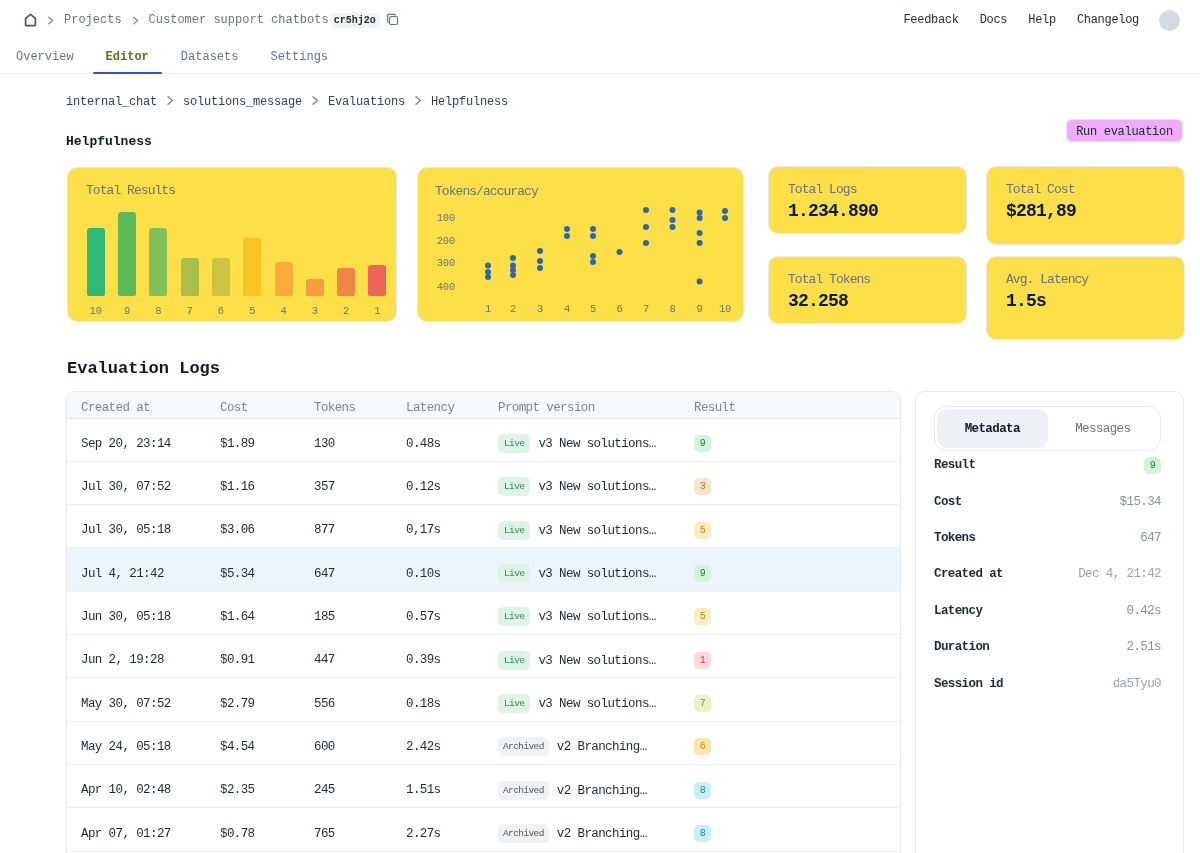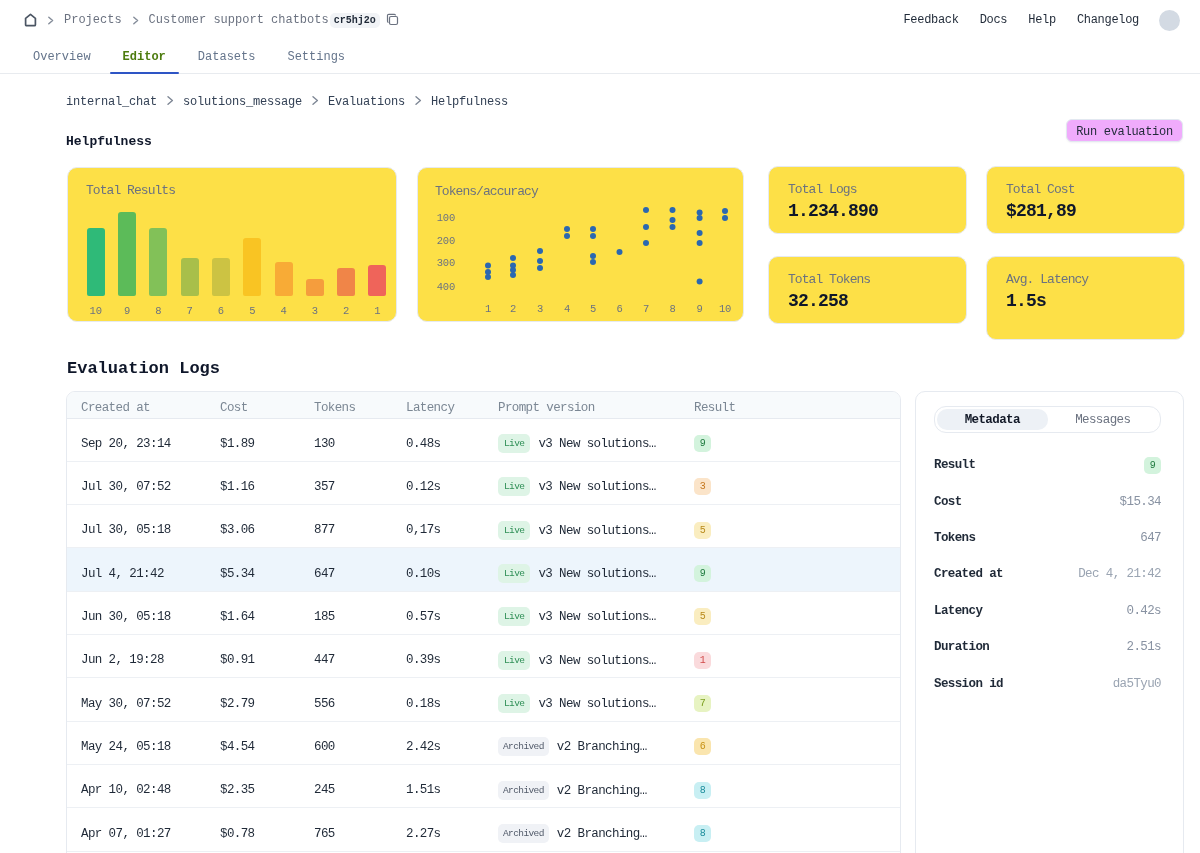--- a/index.html
+++ b/index.html
@@ -12,21 +12,21 @@
 .tb-left { display:flex; align-items:center; font-size:12px; color:#6b7280; }
 .tb-left .sep { margin:0 9px; display:inline-flex; align-items:center; }
 .badge-id { background:#f1f3f6; color:#1f2937; font-weight:bold; font-size:10px;
   padding:2px 4px; border-radius:5px; margin-left:1px; }
 .copyicon { margin-left:6px; display:inline-block; position:relative; top:1px; }
 .tb-right { display:flex; align-items:center; font-size:12px; letter-spacing:-0.3px; color:#1f2937; }
 .tb-right span.item { margin-left:21px; }
 .avatar { width:21px; height:21px; border-radius:50%; background:#d3dae3; margin-left:20px; }
 
 
-.tabbar { height:34px; border-bottom:1px solid #e8ebef; display:flex; padding-left:17px; }
+.tabbar { height:34px; border-bottom:1px solid #e8ebef; display:flex; }
 .tab { font-size:12px; color:#64748b; padding:0 16px; display:flex; align-items:center;
   position:relative; height:100%; }
 .tab.active { color:#4d7c0f; font-weight:bold; }
 .tab.active::after { content:""; position:absolute; left:3px; right:3px; bottom:-1px;
   height:2px; background:#2e55c5; border-radius:2px; }
 
 
 .content { position:relative; width:1200px; height:779px; }
 .crumb2 { position:absolute; left:66px; top:21px; font-size:12px; letter-spacing:-0.2px; color:#334155; }
 .crumb2 .sep { margin:0 8px; display:inline-block; vertical-align:-1px; }
@@ -46,21 +46,21 @@
 .bar-label { position:absolute; font-size:10.5px; letter-spacing:-0.2px; color:#6b7280; text-align:center; width:20px; }
 
 
 #card-scatter { left:417px; top:93px; width:327px; height:155px; }
 #card-scatter .card-title { position:absolute; left:17px; top:16px; }
 
 
 .stat { padding:15px 0 0 19px; }
 .stat .val { font-size:18px; letter-spacing:-0.8px; font-weight:bold; color:#0f172a; margin-top:4px; }
 #stat1 { left:768px; top:92px; width:199px; height:68px; }
-#stat2 { left:986px; top:92px; width:199px; height:68px; }
+#stat2 { left:986px; top:92px; width:199px; height:79px; }
 #stat3 { left:768px; top:182px; width:199px; height:68px; }
 #stat4 { left:986px; top:182px; width:199px; height:84px; }
 
 .h2 { position:absolute; left:67px; top:285px; font-size:17px; font-weight:bold; color:#0f172a; }
 
 
 .tablewrap { position:absolute; left:66px; top:317px; width:835px;
   border:1px solid #e6eaf0; border-radius:9px; overflow:hidden; background:#fff; }
 table { border-collapse:collapse; width:100%; table-layout:fixed; }
 th { background:#f7fafc; font-weight:normal; font-size:12.5px; letter-spacing:-0.6px; color:#7b8794; text-align:left;
@@ -80,21 +80,21 @@
 .rb3 { background:#fbe4c9; color:#c4761c; }
 .rb5 { background:#faedc0; color:#b98a1a; }
 .rb1 { background:#fadadc; color:#d04848; }
 .rb7 { background:#e7f3c2; color:#7da021; }
 .rb6 { background:#fae5ae; color:#c79114; }
 .rb8 { background:#c8eff3; color:#1d8d9c; }
 
 
 .panel { position:absolute; left:915px; top:317px; width:269px; height:520px;
   border:1px solid #e6eaf0; border-radius:10px; background:#fff; }
-.seg { position:absolute; left:18px; top:14px; width:227px; height:27px;
+.seg { position:absolute; left:18px; top:14px; width:227px; height:45px;
   border:1px solid #e6eaf0; border-radius:12px; display:flex; padding:2px; }
 .seg .s { flex:1; display:flex; align-items:center; justify-content:center; font-size:12.5px; letter-spacing:-0.6px; }
 .seg .s.on { background:#edf1f6; border-radius:10px; font-weight:bold; color:#111827; }
 .seg .s.off { color:#6b7280; }
 .fields { position:absolute; left:18px; right:22px; top:55px; }
 .frow { height:36.4px; display:flex; align-items:center; justify-content:space-between;
   font-size:12.5px; letter-spacing:-0.6px; }
 .frow .k { color:#1f2937; font-weight:bold; }
 .frow .v { color:#8892a2; }
 .frow .v.light { color:#9aa4b2; }

